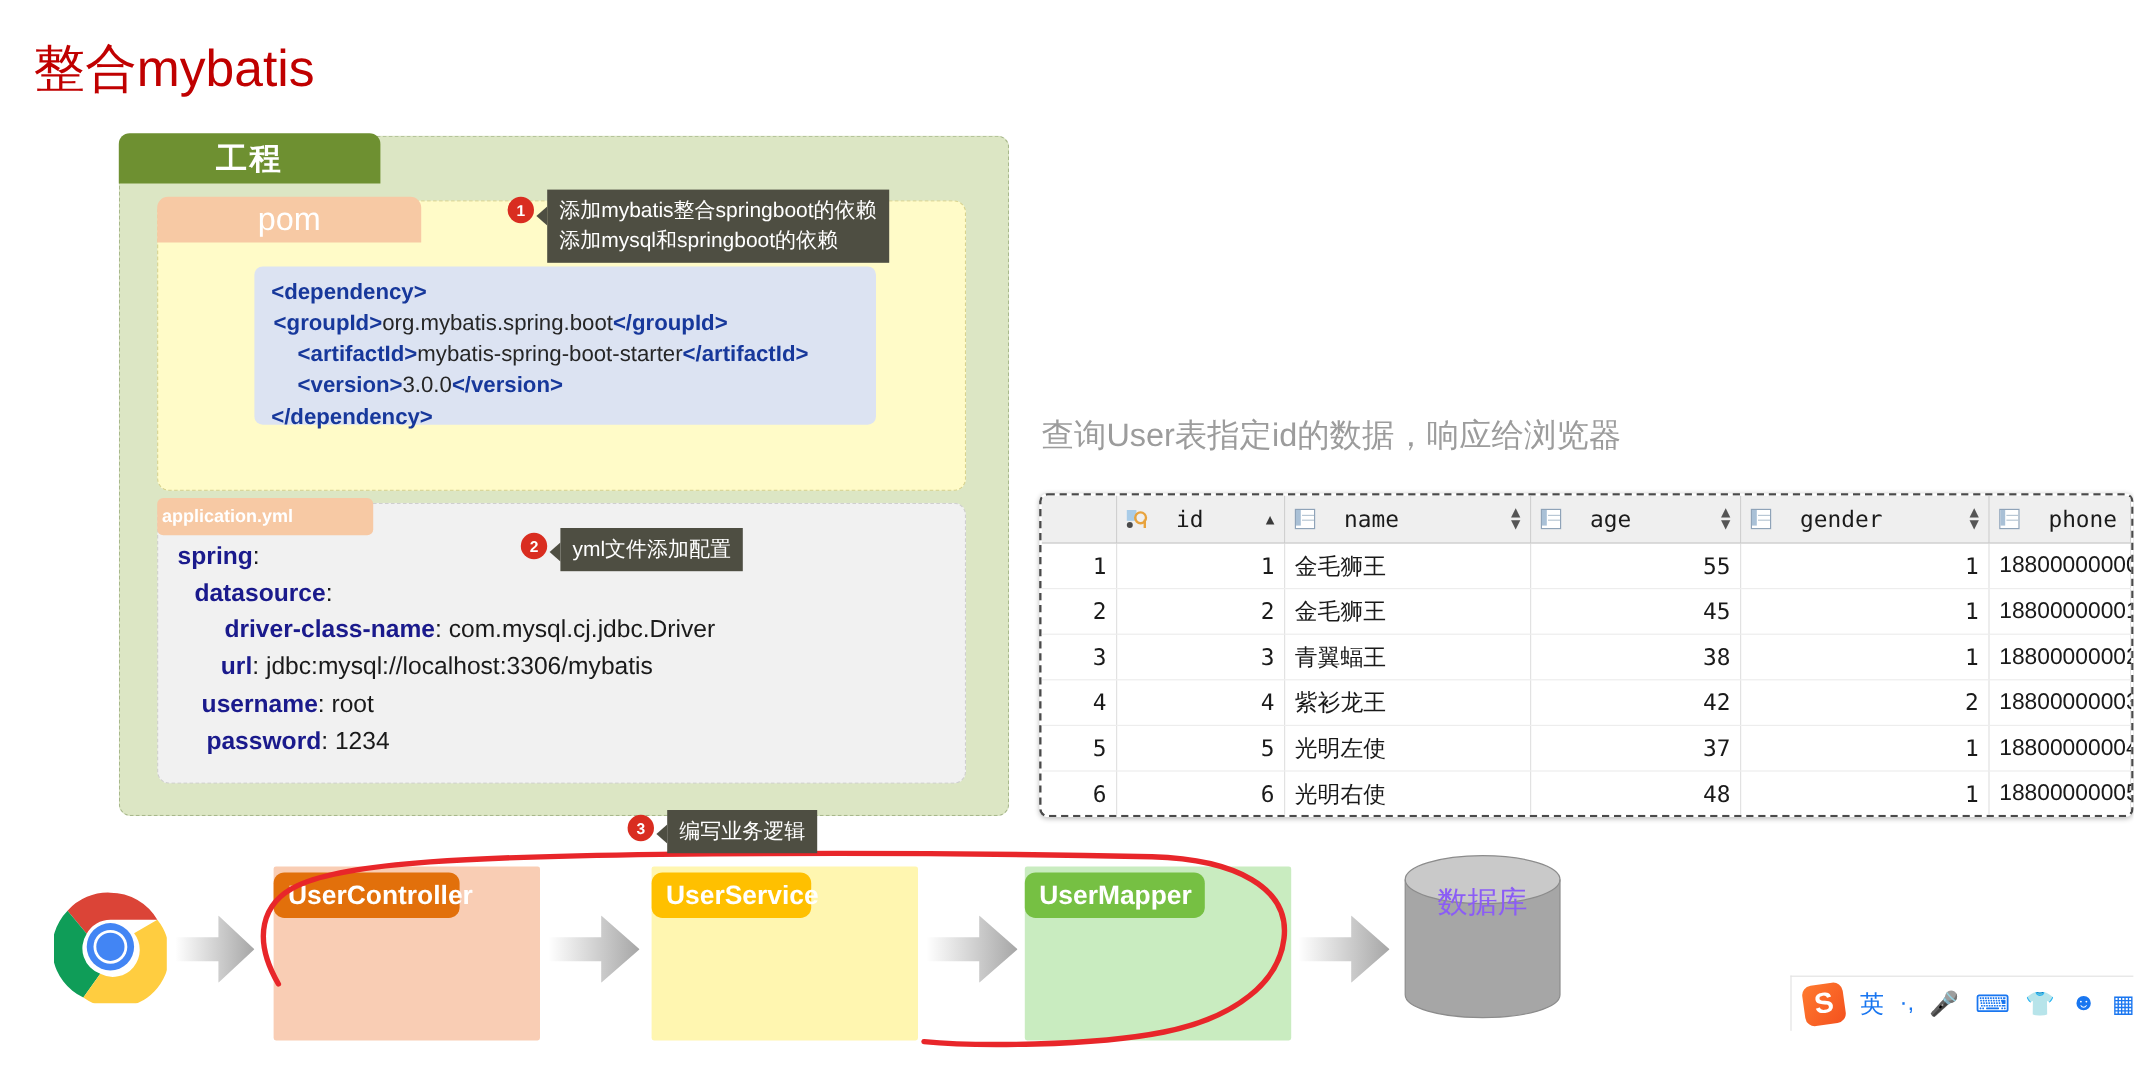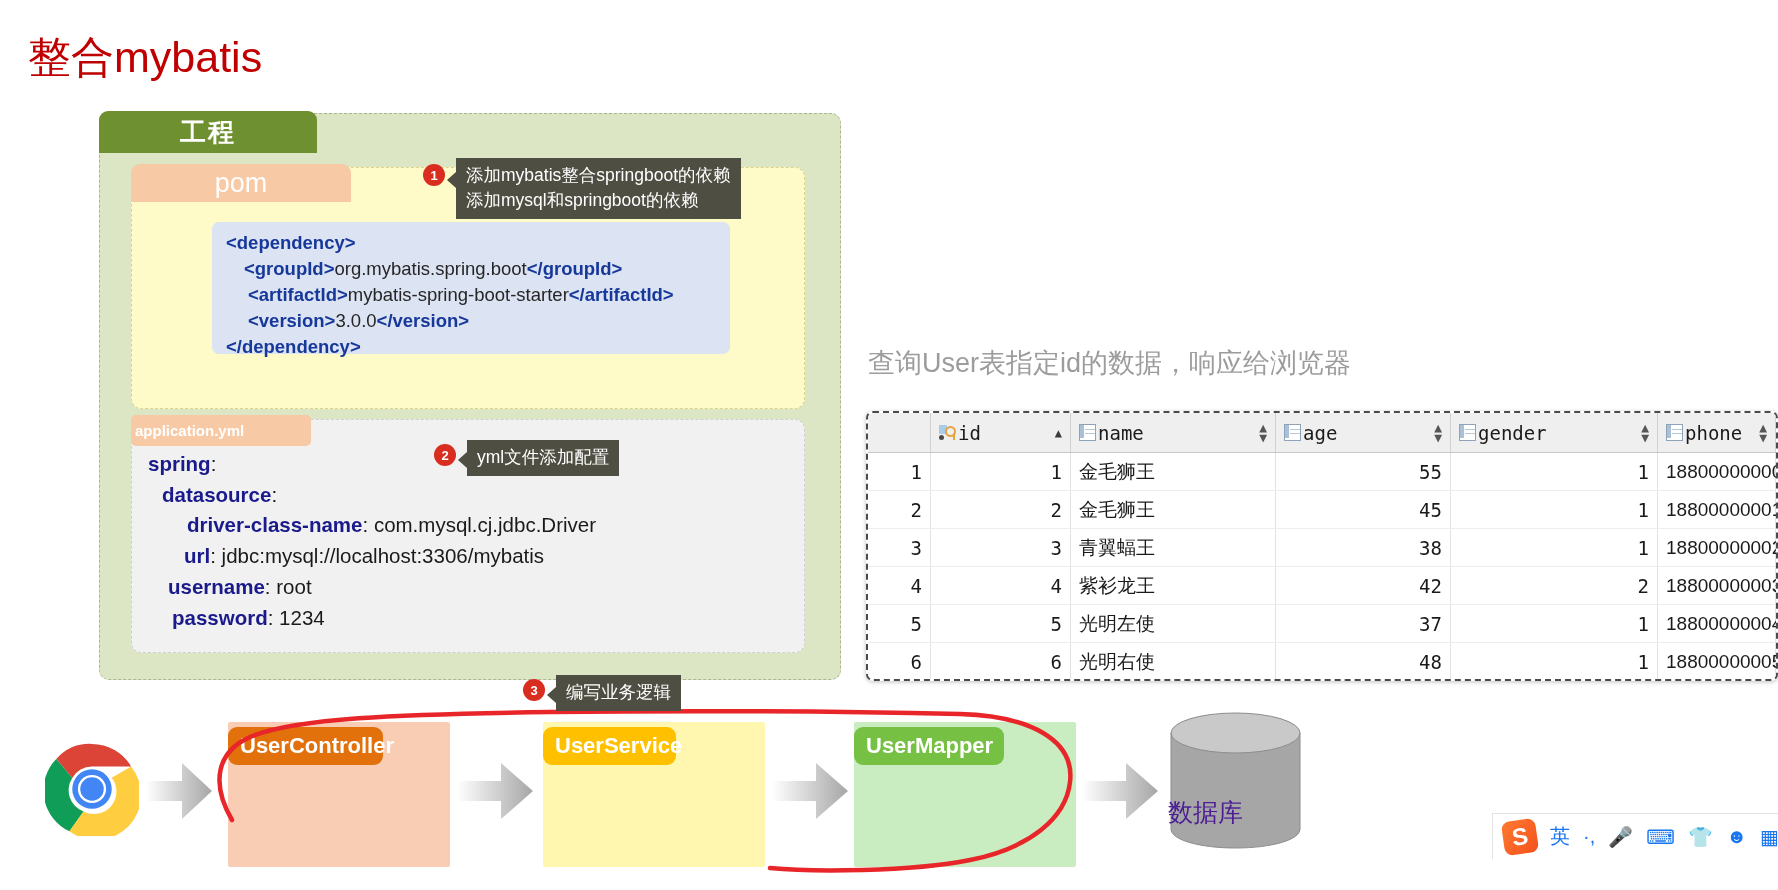--- a/index.html
+++ b/index.html
@@ -114,21 +114,21 @@
     background:#EFEFEF;border-right:1px solid #D0D0D0;
     border-bottom:1px solid #C8C8C8;
     height:39px;font-weight:normal;font-size:19px;color:#1a1a1a;
     padding:0 8px;
   }
   table.grid td{
     border-right:1px solid #E2E2E2;border-bottom:1px solid #EDEDED;
     height:37px;font-size:19px;color:#1a1a1a;padding:0 8px;
     background:#ffffff;
   }
-  .th-inner{display:flex;align-items:center;gap:2px;}
+  .th-inner{display:flex;align-items:center;gap:24px;}
   .th-left{justify-content:flex-start;}
   td.rownum{
     background:#F6F6F6;color:#A0A0A0;text-align:right;font-size:18px;
     border-right:1px solid #E2E2E2;
   }
   td.num{text-align:right;}
   td.txt{text-align:left;font-family:"Liberation Sans","DejaVu Sans",sans-serif;}
   .sort-caret{margin-left:auto;color:#555;font-size:13px;line-height:10px;}
   .sort-asc{margin-left:auto;color:#3a3a3a;font-size:12px;}
   
@@ -145,22 +145,22 @@
   .keyicon .ki-s{position:absolute;right:1px;top:8px;width:2px;height:7px;background:#E8A33D;}
 
   
   .flow-box{position:absolute;border-radius:2px;}
   .flow-tab{position:absolute;border-radius:9px;display:flex;align-items:center;
     padding-left:12px;box-sizing:border-box;color:#ffffff;font-size:22px;font-weight:bold;}
   .arrow{position:absolute;}
   .arrow svg{display:block;}
 
   .db-cyl{position:absolute;left:1168px;top:711px;width:135px;height:140px;}
-  .db-label{position:absolute;left:1168px;top:796px;width:135px;
-    color:#4c1d95;font-size:25px;}
+  .db-label{position:absolute;left:1168px;top:735px;width:135px;
+    text-align:center;color:#8b5cf6;font-size:25px;}
 
   
   .chrome{position:absolute;left:45px;top:742px;width:94px;height:94px;}
 
   
   .lasso{position:absolute;left:170px;top:690px;width:930px;height:190px;pointer-events:none;}
 
   
   .ime-bar{
     position:absolute;left:1492px;top:813px;width:286px;height:46px;
@@ -185,21 +185,21 @@
   <div class="proj-tab"></div>
   <div class="proj-tab-label">工程</div>
 
   <div class="pom-box"></div>
   <div class="pom-tab"></div>
   <div class="pom-tab-label">pom</div>
 
   <div class="code-panel">
     <div id="code-host">
         <div class="code-line" style="padding-left: 14px;"><span class="tag">&lt;dependency&gt;</span></div>
-        <div class="code-line" style="padding-left: 32px;"><span class="tag">&lt;groupId&gt;</span><span>org.mybatis.spring.boot</span><span class="tag">&lt;/groupId&gt;</span></div>
+        <div class="code-line" style="padding-left: 16px;"><span class="tag">&lt;groupId&gt;</span><span>org.mybatis.spring.boot</span><span class="tag">&lt;/groupId&gt;</span></div>
         <div class="code-line" style="padding-left: 36px;"><span class="tag">&lt;artifactId&gt;</span><span>mybatis-spring-boot-starter</span><span class="tag">&lt;/artifactId&gt;</span></div>
         <div class="code-line" style="padding-left: 36px;"><span class="tag">&lt;version&gt;</span><span>3.0.0</span><span class="tag">&lt;/version&gt;</span></div>
         <div class="code-line" style="padding-left: 14px;"><span class="tag">&lt;/dependency&gt;</span></div>
       </div>
   </div>
 
   <div class="yml-box"></div>
   <div class="yml-tab"></div>
   <div class="yml-tab-label">application.yml</div>
   <div id="yml-host">

